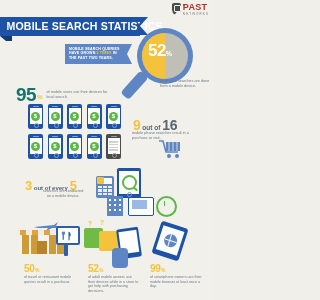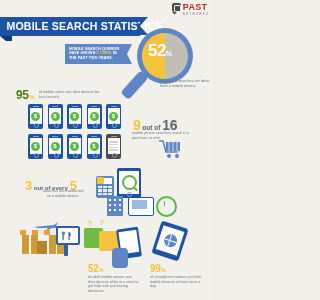--- a/index.html
+++ b/index.html
@@ -62,21 +62,21 @@
   .mag-num b{color:#fff;font-size:17px;font-weight:bold;letter-spacing:-.5px;}
   .mag-num i{color:#fff;font-size:7px;font-style:normal;font-weight:bold;align-self:center;margin-top:4px;}
   .mag-handle{position:absolute;left:2px;top:46px;width:11px;height:30px;background:#5e86c4;
      border-radius:4px;transform:rotate(42deg);transform-origin:top center;}
 
   .cap-52{position:absolute;left:160px;top:79px;width:52px;}
   .cap-52 p{margin:0;font-size:3.8px;line-height:5px;color:#6f7a86;}
 
   
   .stat95{position:absolute;left:16px;top:88px;display:flex;align-items:flex-start;}
-  .stat95 .num{font-size:12px;font-weight:bold;color:#4d7c0f;line-height:14px;letter-spacing:-.5px;text-align:center;}
+  .stat95 .num{font-size:19px;font-weight:bold;color:#0f766e;line-height:14px;letter-spacing:-.5px;text-align:center;}
   .stat95 .pct{font-size:6px;font-weight:bold;color:#f5c33b;margin-top:6px;margin-left:1px;}
   .stat95 .txt{margin-left:4px;margin-top:2px;font-size:3.8px;line-height:5px;color:#6f7a86;width:62px;}
 
   
   .nine{position:absolute;left:133px;top:117px;display:flex;align-items:baseline;gap:2px;}
   .nine .n1{font-size:14px;font-weight:bold;color:#f5c33b;letter-spacing:-.5px;}
   .nine .mid{font-size:6.5px;font-weight:bold;color:#5a6672;}
   .nine .n2{font-size:14px;font-weight:bold;color:#5a6672;letter-spacing:-.5px;}
   .cap-nine{position:absolute;left:132px;top:131px;width:62px;}
   .cap-nine p{margin:0;font-size:3.8px;line-height:5px;color:#6f7a86;}
@@ -409,20 +409,27 @@
     <div class="scr"></div>
   </div>
   <div class="hand"></div>
 
   <div class="tilt-dev">
     <div class="scr">
       <div class="globe"></div>
     </div>
   </div>
 
+  <div class="bstat b1">
+    <div class="n">
+      <em style="font-style:normal">50</em>
+      <span>%</span>
+    </div>
+    <p>of travel or restaurant mobile queries result in a purchase.</p>
+  </div>
 
   <div class="bstat b2">
     <div class="n">
       <em style="font-style:normal">52</em>
       <span>%</span>
     </div>
     <p>of adult mobile owners use their devices while in a store to get help with purchasing decisions.</p>
   </div>
 
   <div class="bstat b3">

